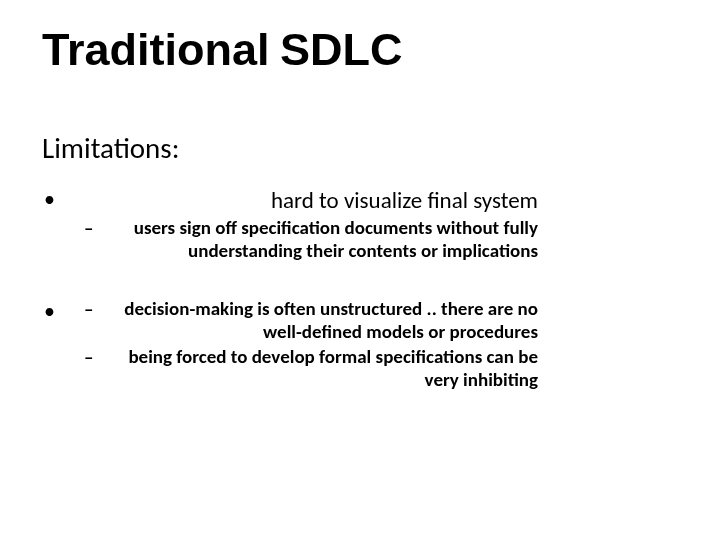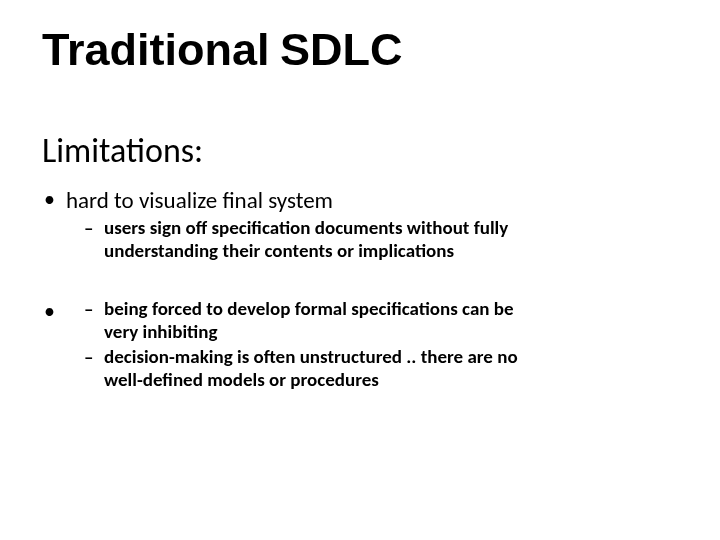--- a/index.html
+++ b/index.html
@@ -26,27 +26,28 @@
     word-spacing: -2px;
     position: absolute;
     top: 24px;
     left: 42px;
     white-space: pre;
   }
   .subhead {
     position: absolute;
     top: 130px;
     left: 42px;
-    font-size: 34px;
+    font-size: 29px;
   }
   .content {
     position: absolute;
     top: 186px;
     left: 42px;
     right: 42px;
+    text-align: right;
   }
   ul.level1 {
     list-style: none;
     margin: 0;
     padding: 0;
   }
   ul.level1 > li {
     position: relative;
     padding-left: 24px;
     font-size: 23px;
@@ -103,23 +104,23 @@
         </ul>
       </li>
     </ul>
 
     <div class="gap"></div>
 
     <ul class="level1">
       <li>
         <ul class="level2">
           <li>
-            <span>being forced to develop formal specifications can be very inhibiting</span>
+            <span>decision-making is often unstructured .. there are no well-defined models or procedures</span>
           </li>
           <li>
-            <span>decision-making is often unstructured .. there are no well-defined models or procedures</span>
+            <span>being forced to develop formal specifications can be very inhibiting</span>
           </li>
         </ul>
       </li>
     </ul>
   </div>
 
 </div>
 
 </body></html>

